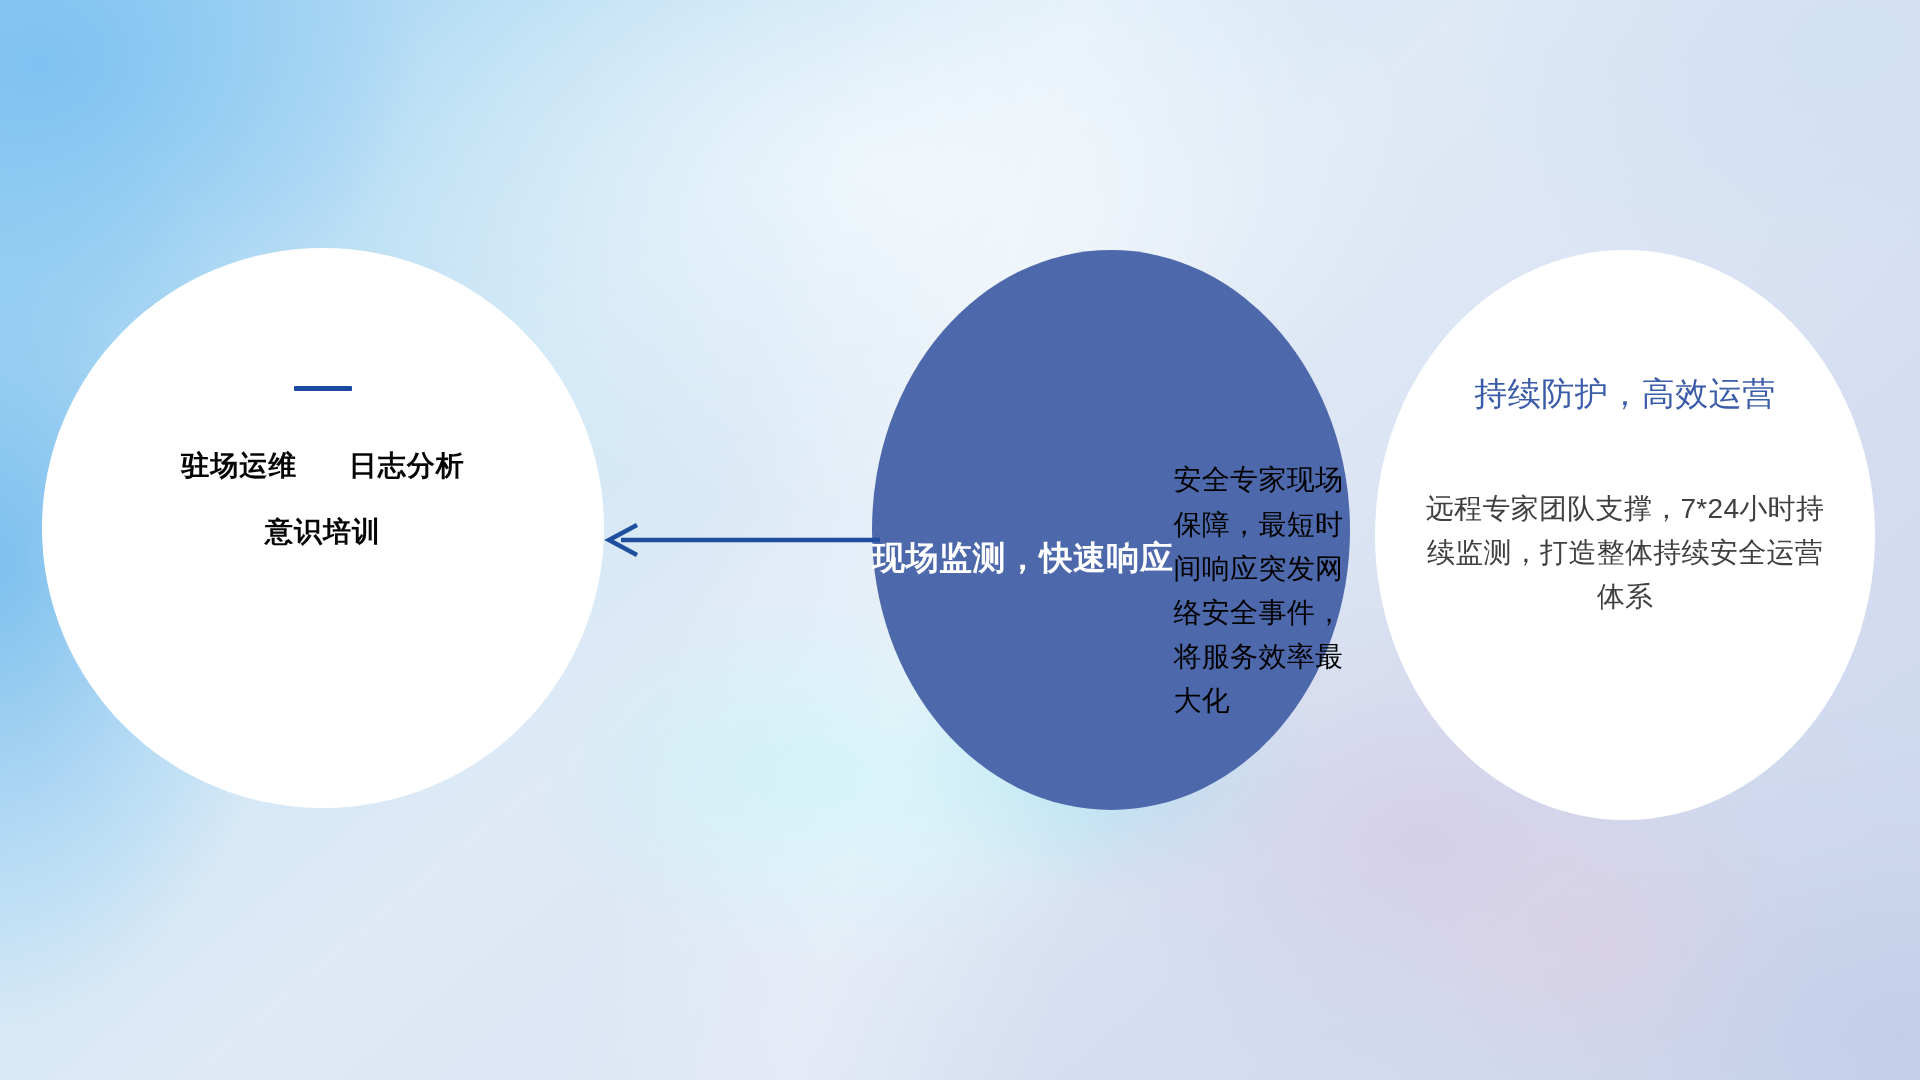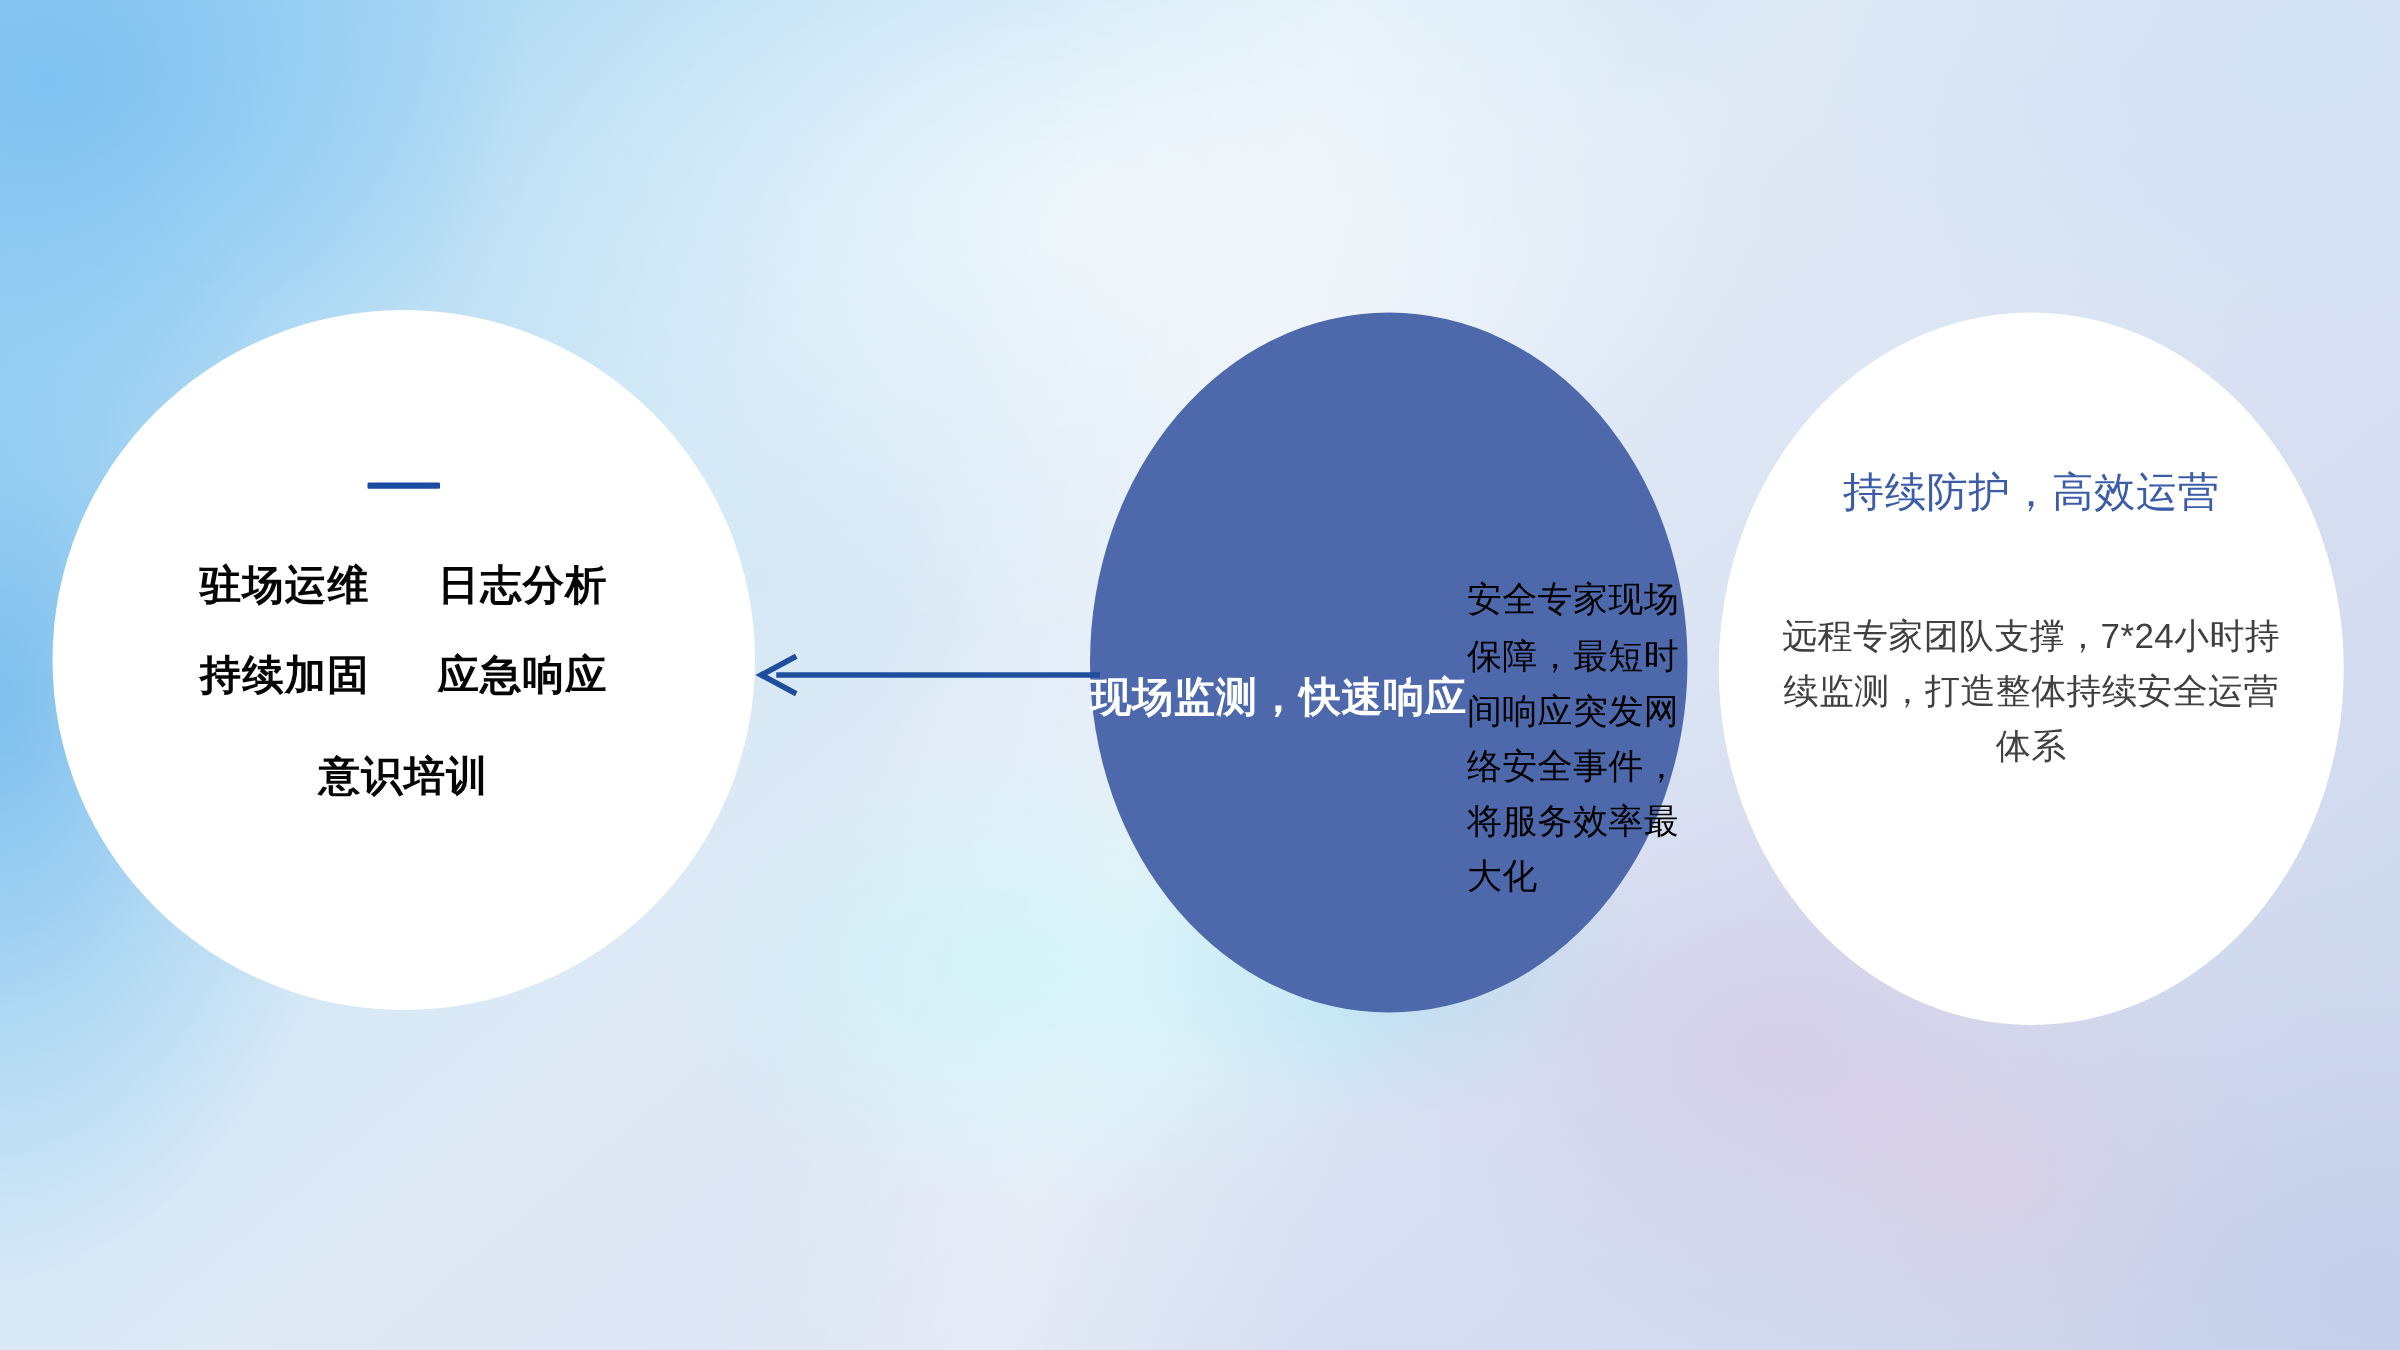--- a/index.html
+++ b/index.html
@@ -158,21 +158,21 @@
   }
   #left-rule {
     width: 58px;
     height: 5px;
     background: #1a4ba0;
     border-radius: 1px;
     margin-bottom: 60px;
   }
   .left-line {
     color: #050505;
-    font-size: 33px;
+    font-size: 28px;
     font-weight: 700;
     letter-spacing: 1px;
     line-height: 1.05;
     white-space: nowrap;
   }
   .left-line .gap { display: inline-block; width: 34px; }
   #left-line-1 { margin-bottom: 37px; }
   #left-line-2 { margin-bottom: 47px; }
 
   
@@ -265,25 +265,20 @@
     <polyline points="42,20 14,35 42,50" fill="none" stroke="#1f4e9c" stroke-width="4.5" stroke-linejoin="miter" stroke-linecap="butt"></polyline>
   </svg>
 
   <div id="left-content">
     <div id="left-rule"></div>
     <div class="left-line" id="left-line-1">
       <span>驻场运维</span>
       <span class="gap"></span>
       <span>日志分析</span>
     </div>
-    <div class="left-line" id="left-line-2">
-      <span>持续加固</span>
-      <span class="gap"></span>
-      <span>应急响应</span>
-    </div>
     <div class="left-line" id="left-line-3">意识培训</div>
   </div>
 
   <div id="center-content">
     <div id="center-title">现场监测，快速响应</div>
     <div id="center-body">安全专家现场保障，最短时间响应突发网络安全事件，将服务效率最大化</div>
   </div>
 
   <div id="right-content">
     <div id="right-title">持续防护，高效运营</div>

